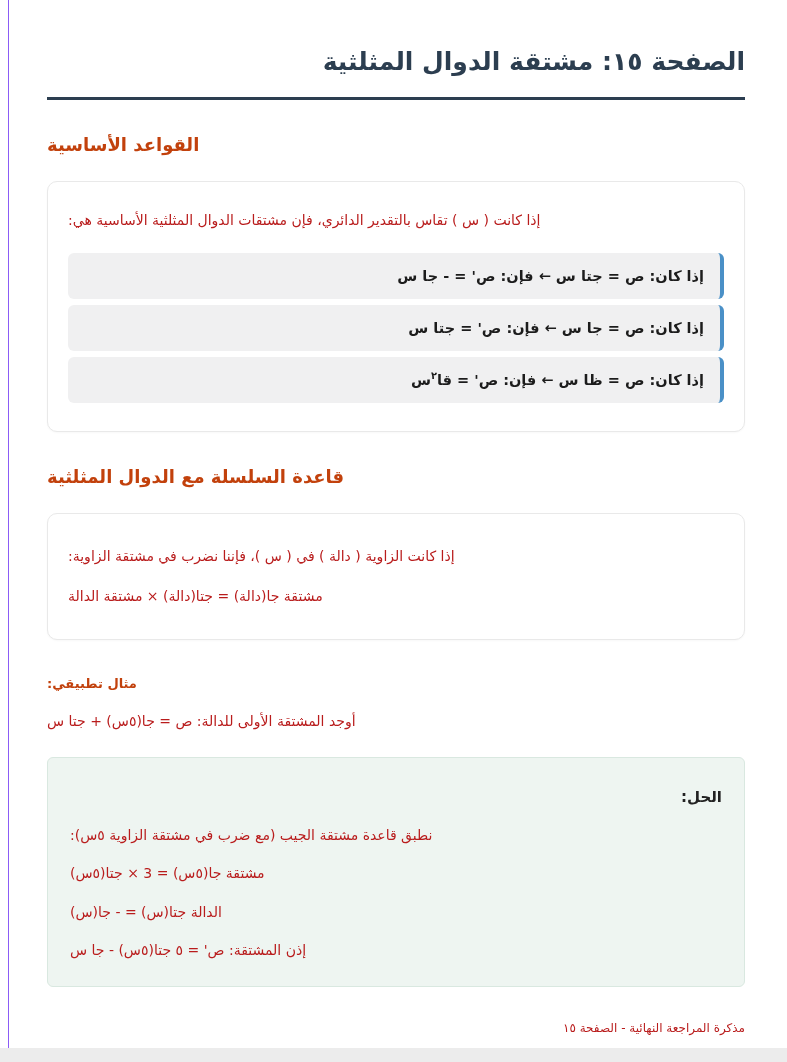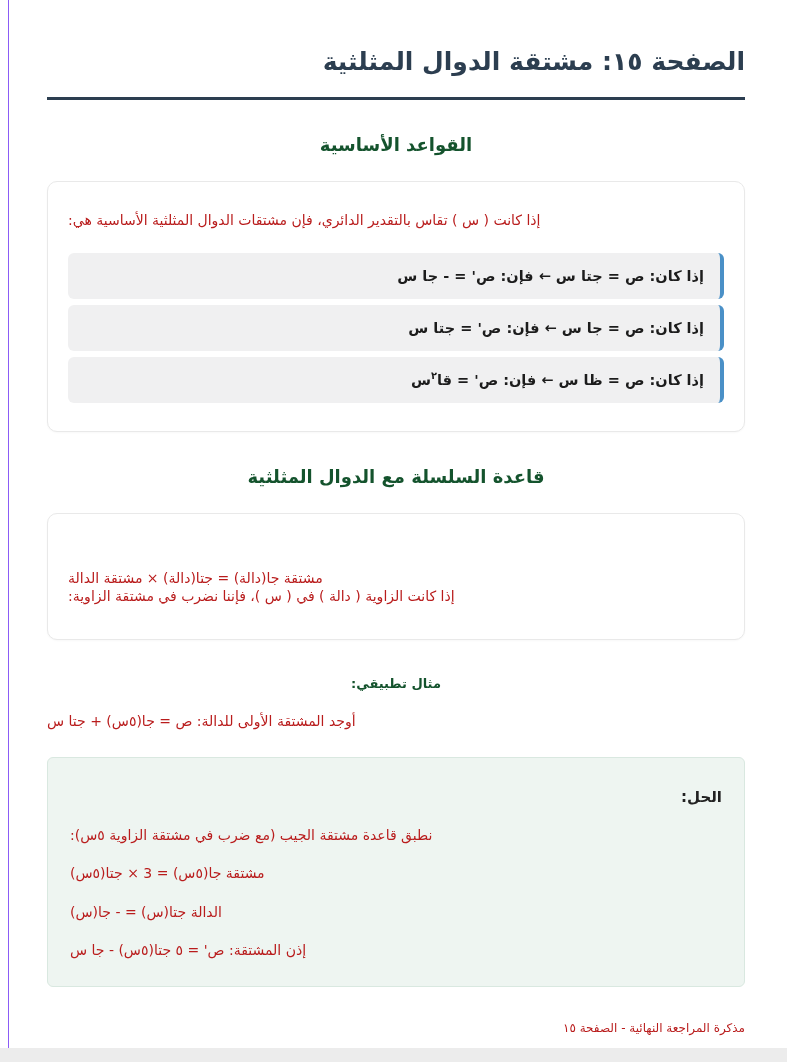--- a/index.html
+++ b/index.html
@@ -33,22 +33,22 @@
     font-size: 25px;
     line-height: 1.3;
     font-weight: bold;
     color: #2c3e50;
     text-align: right;
   }
   h2.section-heading {
     margin-top: 34px;
     font-size: 18px;
     font-weight: bold;
-    color: #14532d;
-    text-align: center;
+    color: #c2410c;
+    text-align: left;
   }
   h2.section-heading.example-heading { margin-top: 36px; font-size: 13px; }
   .card {
     margin-top: 26px;
     background: #ffffff;
     border: 1px solid #e9e9e9;
     border-radius: 10px;
     padding: 30px 20px 28px 20px;
     box-shadow: 0 1px 2px rgba(0,0,0,0.03);
   }
@@ -137,22 +137,22 @@
     <div class="rule-box">
       <span>إذا كان: ص = ظا س ← فإن: ص' = قا</span>
         <sup class="rule-sup">٢</sup>
         <span> س</span>
     </div>
   </section>
 
   <h2 class="section-heading">قاعدة السلسلة مع الدوال المثلثية</h2>
 
   <section class="card chain-card">
+    <p class="body-text">إذا كانت الزاوية ( دالة ) في ( س )، فإننا نضرب في مشتقة الزاوية:</p>
     <p class="body-text chain-formula">مشتقة جا(دالة) = جتا(دالة) × مشتقة الدالة</p>
-    <p class="body-text">إذا كانت الزاوية ( دالة ) في ( س )، فإننا نضرب في مشتقة الزاوية:</p>
   </section>
 
   <h2 class="section-heading example-heading">مثال تطبيقي:</h2>
 
   <p class="body-text problem-text">أوجد المشتقة الأولى للدالة: ص = جا(٥س) + جتا س</p>
 
   <section class="solution-box">
     <p class="solution-label">الحل:</p>
     <p class="body-text step">نطبق قاعدة مشتقة الجيب (مع ضرب في مشتقة الزاوية ٥س):</p>
     <p class="body-text step">مشتقة جا(٥س) = 3 × جتا(٥س)</p>

